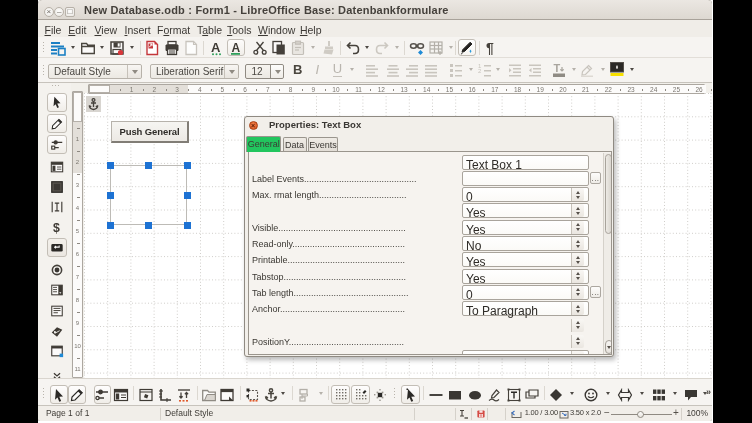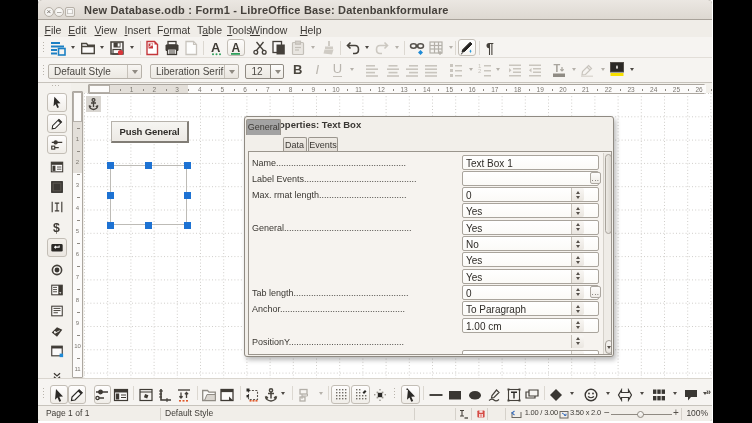--- a/index.html
+++ b/index.html
@@ -49,25 +49,25 @@
 .bbtn{position:absolute;top:6px;width:18px;height:19px;background:linear-gradient(#FEFDFD,#F0EDE8);border:1px solid #C3BEB6;border-radius:3px}
 
 #status{position:absolute;left:0;top:405px;width:674px;height:16px;background:#F1EEE9;border-top:1px solid #C7C3BC;font-size:8.5px;color:#3E3B36}
 #status .cell{position:absolute;top:2px}
 .sdiv{position:absolute;top:2px;width:1px;height:12px;background:#D5D1CA}
 
 #dlg{position:absolute;left:206px;top:116px;width:370px;height:240.5px;background:#F2EFEA;border:1px solid #8F8A82;border-radius:3px;box-shadow:2px 3px 5px rgba(0,0,0,.28)}
 #dlg .close{position:absolute;left:3.5px;top:3.5px;width:9px;height:9px;border-radius:50%;background:radial-gradient(circle at 40% 35%,#F28049,#D4541F);border:1px solid #A83C10;color:#581802;font-size:7px;font-weight:bold;line-height:7px;text-align:center}
 #dlg .dtitle{position:absolute;left:24px;top:2px;font-size:9.5px;font-weight:bold;color:#3A3733}
 .tab{position:absolute;top:20px;height:14px;font-size:9px;color:#3C3935;border:1px solid #9A958D;border-bottom:none;border-radius:2px 2px 0 0;background:linear-gradient(#EFEBE5,#E2DDD6);text-align:center;line-height:14px}
-.tab.on{background:#a3a3a3;top:2px;height:15.5px;z-index:3}
+.tab.on{background:#22c55e;top:19px;height:15.5px;z-index:3}
 #panel{position:absolute;left:3px;top:33.5px;width:364px;height:204px;background:#F6F3EF;border:1px solid #9A958D;overflow:hidden}
 .row{position:absolute;left:0;width:364px;height:16.3px}
 .lbl{position:absolute;left:3px;top:3px;width:208px;font-size:9px;color:#3B3833;white-space:nowrap;overflow:hidden}
-.fld{position:absolute;left:213px;top:0;width:137px;height:15px;background:linear-gradient(#FFF,#FBFAF7);border:1px solid #A9A49C;border-radius:2px;font-size:10px;color:#2E2B27;padding:2px 8px 0 3px;white-space:nowrap}
+.fld{position:absolute;left:213px;top:0;width:127px;height:15px;background:linear-gradient(#FFF,#FBFAF7);border:1px solid #A9A49C;border-radius:2px;font-size:12px;color:#2E2B27;padding:2px 8px 0 3px;white-space:nowrap}
 .spin{position:absolute;left:322px;top:1px;width:13px;height:13px;background:linear-gradient(#F9F7F4,#EAE6E0);border-left:1px solid #C6C1B9;border-radius:0 2px 2px 0}
 .spin:before{content:"";position:absolute;left:4px;top:2.5px;border-left:2.5px solid transparent;border-right:2.5px solid transparent;border-bottom:3px solid #55504A}
 .spin:after{content:"";position:absolute;left:4px;bottom:2.5px;border-left:2.5px solid transparent;border-right:2.5px solid transparent;border-top:3px solid #55504A}
 .mor{position:absolute;left:341px;top:1.5px;width:11px;height:12px;background:linear-gradient(#FDFCFB,#EFECE7);border:1px solid #ACA7A0;border-radius:2px;font-size:8px;line-height:11px;text-align:center;color:#44403B;letter-spacing:.5px}
 #sbar{position:absolute;left:354px;top:1px;width:9px;height:202px;background:#EFECE7;border-left:1px solid #D5D1CA}
 #sbar .thumb{position:absolute;left:1px;top:1px;width:7px;height:80px;background:linear-gradient(90deg,#EDEAE5,#D9D5CE);border:1px solid #A8A39B;border-radius:4px}
 #sbar .dn{position:absolute;left:0.5px;bottom:1px;width:8px;height:14px;background:linear-gradient(#F7F5F2,#E6E2DC);border:1px solid #A39E96;border-radius:4px}
 #sbar .dn:after{content:"";position:absolute;left:1.5px;top:5px;border-left:2.5px solid transparent;border-right:2.5px solid transparent;border-top:3.5px solid #55504A}
 </style></head>
 <body>
@@ -82,21 +82,21 @@
   </div>
 
   <div id="menubar">
     <span style="left:6.5px"><u>F</u>ile</span>
     <span style="left:30.3px"><u>E</u>dit</span>
     <span style="left:56.5px"><u>V</u>iew</span>
     <span style="left:86.5px"><u>I</u>nsert</span>
     <span style="left:119px">F<u>o</u>rmat</span>
     <span style="left:159px">T<u>a</u>ble</span>
     <span style="left:189px"><u>T</u>ools</span>
-    <span style="left:212px"><u>W</u>indow</span>
+    <span style="left:220px"><u>W</u>indow</span>
     <span style="left:261.9px"><u>H</u>elp</span>
   </div>
 
   <div id="tb1">
     <div class="grip" style="left:4px;top:4px;height:13px"></div>
     <svg class="ic" style="left:11.5px;top:2.5px" viewBox="0 0 16 16">
           <g fill="#1C80C4">
             <rect x="1" y="2" width="9" height="2"></rect>
             <rect x="1" y="5.5" width="13" height="2"></rect>
             <rect x="1" y="9" width="6" height="2"></rect>
@@ -812,67 +812,68 @@
   </div>
 
   <div id="dlg">
     <div class="close">×</div>
     <div class="dtitle">Properties: Text Box</div>
     <div class="tab on" style="left:1.3px;width:35px">General</div>
     <div class="tab" style="left:37.6px;width:24px">Data</div>
     <div class="tab" style="left:63px;width:30px">Events</div>
     <div id="panel">
       <div class="row" style="top:3px">
-            <span class="lbl">Name....................................................</span>
             <span class="fld">Text Box 1</span>
           </div>
       <div class="row" style="top:19.3px">
             <span class="lbl">Label Events.............................................</span>
             <span class="fld"></span>
             <span class="mor">...</span>
           </div>
       <div class="row" style="top:35.6px">
             <span class="lbl">Max. rmat length...................................</span>
             <span class="fld">0</span>
             <span class="spin"></span>
           </div>
       <div class="row" style="top:51.9px">
             <span class="fld">Yes</span>
             <span class="spin"></span>
           </div>
       <div class="row" style="top:68.2px">
-            <span class="lbl">General...................................................</span>
+            <span class="lbl">Visible...................................................</span>
             <span class="fld">Yes</span>
             <span class="spin"></span>
           </div>
       <div class="row" style="top:84.5px">
+            <span class="lbl">Read-only.............................................</span>
             <span class="fld">No</span>
             <span class="spin"></span>
           </div>
       <div class="row" style="top:100.8px">
+            <span class="lbl">Printable...............................................</span>
             <span class="fld">Yes</span>
             <span class="spin"></span>
           </div>
       <div class="row" style="top:117.1px">
+            <span class="lbl">Tabstop.................................................</span>
             <span class="fld">Yes</span>
             <span class="spin"></span>
           </div>
       <div class="row" style="top:133.4px">
             <span class="lbl">Tab length..............................................</span>
             <span class="fld">0</span>
             <span class="spin"></span>
             <span class="mor">...</span>
           </div>
       <div class="row" style="top:149.7px">
             <span class="lbl">Anchor..................................................</span>
             <span class="fld">To Paragraph</span>
             <span class="spin"></span>
           </div>
       <div class="row" style="top:166px">
-            <span class="fld">1.00 cm</span>
             <span class="spin"></span>
           </div>
       <div class="row" style="top:182.3px">
             <span class="lbl">PositionY..............................................</span>
             <span class="spin"></span>
           </div>
       <div class="row" style="top:198.6px">
             <span class="fld"></span>
             <span class="spin"></span>
           </div>

